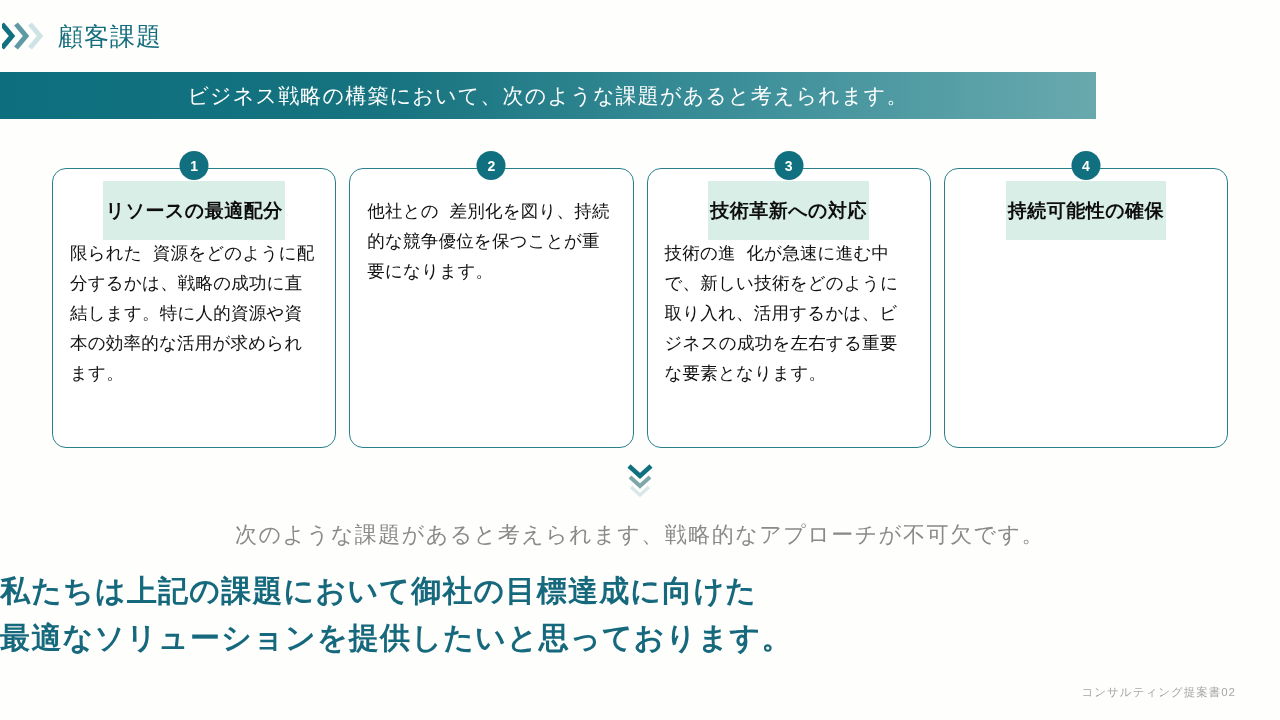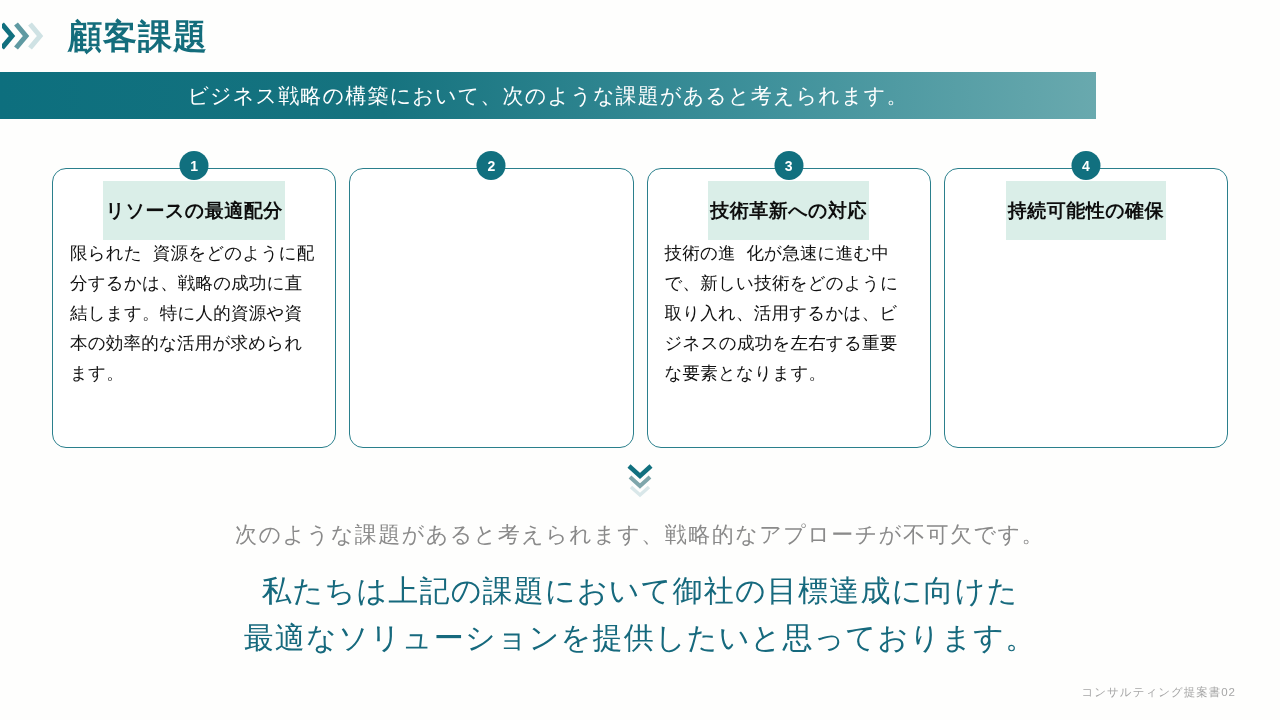--- a/index.html
+++ b/index.html
@@ -34,25 +34,25 @@
   }
   .chevron-logo {
     margin-left: 2px;
     display: flex;
     align-items: center;
     height: 34px;
   }
   .chevron-logo svg { display: block; }
 
   .page-title {
-    margin-left: 20px;
-    font-size: 34px;
+    margin-left: 10px;
+    font-size: 25px;
     color: #146d7c;
     letter-spacing: 1px;
-    font-weight: 700;
+    font-weight: 400;
     line-height: 1;
     white-space: nowrap;
   }
 
   
   .banner {
     position: absolute;
     left: 0;
     top: 72px;
     width: 1096px;
@@ -153,24 +153,23 @@
     font-size: 22px;
     color: #8a8a8a;
     letter-spacing: 1.5px;
     white-space: nowrap;
   }
   .conclusion {
     position: absolute;
     left: 0;
     top: 568px;
     width: 1280px;
-    text-align: center;
     color: #16697d;
     font-size: 30px;
-    font-weight: 400;
+    font-weight: 700;
     letter-spacing: 1.2px;
     line-height: 1.55;
   }
   .conclusion .line { display: block; white-space: nowrap; }
 
   
   .footer {
     position: absolute;
     right: 44px;
     bottom: 20px;
@@ -209,20 +208,21 @@
         <div class="card-title-row">
           <span class="card-title">リソースの最適配分</span>
         </div>
         <div class="card-body">限られた 資源をどのように配分するかは、戦略の成功に直結します。特に人的資源や資本の効率的な活用が求められます。</div>
       </div>
     </div>
 
     <div class="card-wrap">
       <div class="badge">2</div>
       <div class="card">
+        <div class="card-body">他社との 差別化を図り、持続的な競争優位を保つことが重要になります。</div>
       </div>
     </div>
 
     <div class="card-wrap">
       <div class="badge">3</div>
       <div class="card">
         <div class="card-title-row">
           <span class="card-title">技術革新への対応</span>
         </div>
         <div class="card-body">技術の進 化が急速に進む中で、新しい技術をどのように取り入れ、活用するかは、ビジネスの成功を左右する重要な要素となります。</div>

